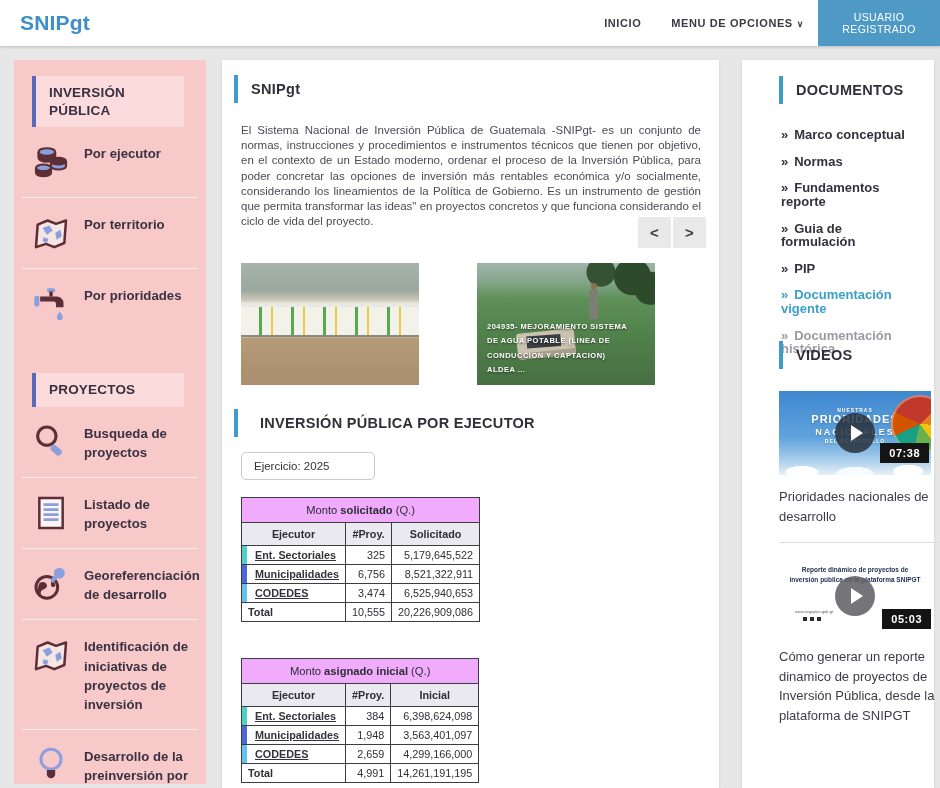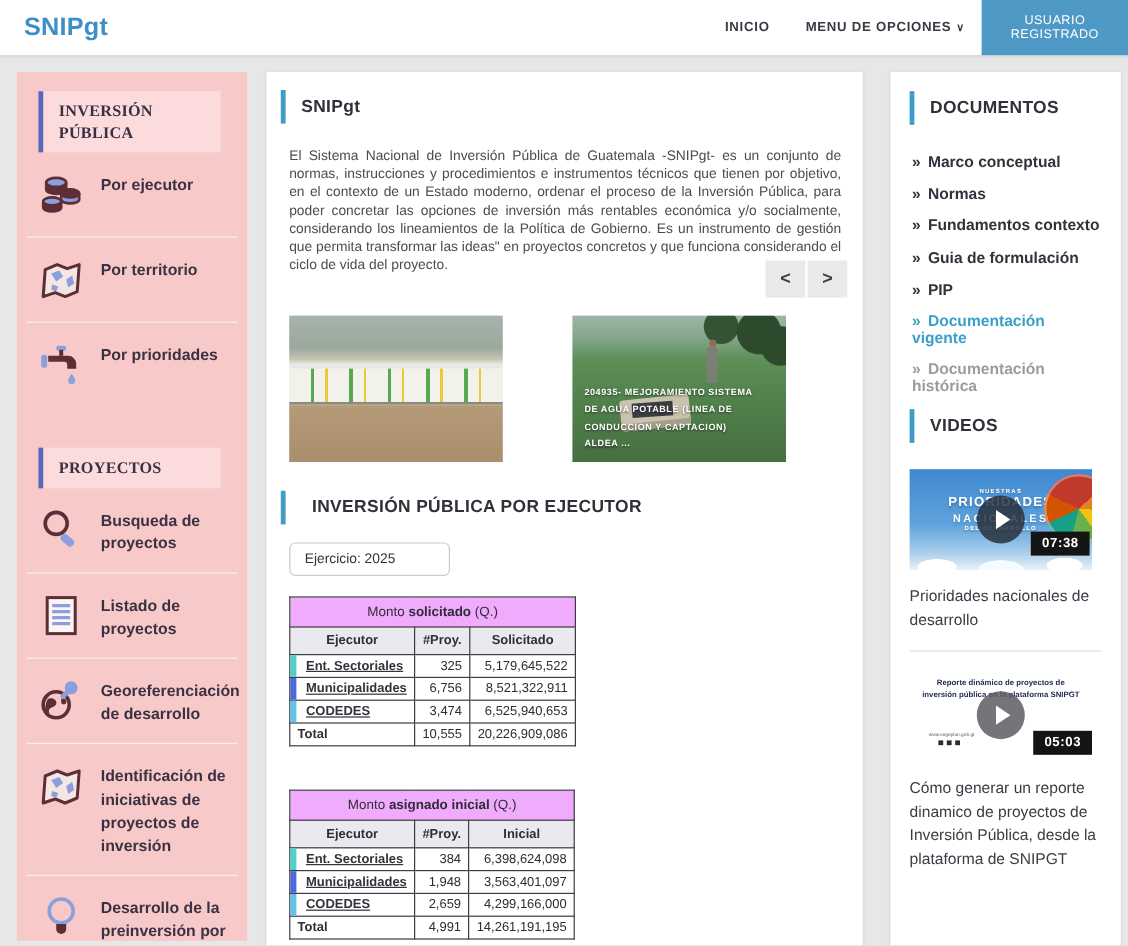--- a/index.html
+++ b/index.html
@@ -13,32 +13,32 @@
     color:#3d8ec9; letter-spacing:.2px; cursor:pointer; }
   .topnav { position:absolute; right:136px; top:0; height:46px; display:flex; align-items:center; gap:30px; }
   .topnav a { font-size:11px; font-weight:bold; color:#3a3a44; letter-spacing:.6px; text-decoration:none; cursor:pointer; }
   .caret { font-size:9px; color:#3a3a44; margin-left:4px; }
   .user-btn { position:absolute; right:0; top:0; width:122px; height:46px; background:#4e99c5; border:none;
     color:#ffffff; font-family:inherit; font-size:10.5px; font-weight:normal; letter-spacing:.4px; cursor:pointer; }
 
   
   .left-side { position:absolute; left:14px; top:60px; width:192px; height:724px; background:#f8c9c9; }
   .side-band { margin:16px 0 0 18px; width:152px; background:#fbdbdb; border-left:4px solid #5968bb;
-    padding:8px 6px 8px 13px; font-size:13.5px; font-weight:bold; color:#393043; line-height:1.3; letter-spacing:.2px;font-family:Liberation Serif, serif; }
+    padding:8px 6px 8px 13px; font-size:13.5px; font-weight:bold; color:#393043; line-height:1.3; letter-spacing:.2px; }
   .band2 { margin-top:34px; }
   .side-item { display:flex; align-items:flex-start; gap:12px; padding:15px 10px 15px 16px; cursor:pointer; }
   .side-item .s-icon { flex:0 0 42px; display:flex; justify-content:center; }
   .side-item .s-label { font-size:13.2px; font-weight:600; color:#3a3142; line-height:1.45; padding-top:2px; }
   .side-div { height:1px; background:rgba(255,255,255,.65); margin:0 8px; }
 
   
   .main-card { position:absolute; left:222px; top:60px; width:497px; height:728px; background:#ffffff;
     box-shadow:0 1px 3px rgba(0,0,0,.10); }
   .right-card { position:absolute; left:742px; top:60px; width:192px; height:728px; background:#ffffff;
-    box-shadow:0 1px 3px rgba(0,0,0,.10); }
+    box-shadow:0 1px 3px rgba(0,0,0,.10);padding-left:21px; }
 
   .sec-title { display:flex; align-items:center; gap:13px; }
   .sec-title .bar { width:4px; height:28px; background:#3f9cc9; }
   .sec-title .t { font-size:14.5px; font-weight:bold; color:#303038; letter-spacing:.3px; }
 
   
   .intro-title { position:absolute; left:12px; top:15px; }
   .intro-body { position:absolute; left:19px; top:63px; width:460px; font-size:11.5px; color:#4b4b55;
     text-align:justify; line-height:15.2px; }
   .car-arrows { position:absolute; top:157px; right:13px; display:flex; gap:2px; }
@@ -348,21 +348,21 @@
 <div class="right-card">
   <div class="right-inner">
     <div class="sec-title">
       <span class="bar"></span>
       <span class="t">DOCUMENTOS</span>
     </div>
 
     <div class="docs-list">
       <a class="doc-link"><span class="mk">»</span><span>Marco conceptual</span></a>
       <a class="doc-link"><span class="mk">»</span><span>Normas</span></a>
-      <a class="doc-link"><span class="mk">»</span><span>Fundamentos contexto</span></a>
+      <a class="doc-link"><span class="mk">»</span><span>Fundamentos reporte</span></a>
       <a class="doc-link"><span class="mk">»</span><span>Guia de formulación</span></a>
       <a class="doc-link"><span class="mk">»</span><span>PIP</span></a>
       <a class="doc-link doc-active"><span class="mk">»</span><span>Documentación vigente</span></a>
       <a class="doc-link doc-muted"><span class="mk">»</span><span>Documentación histórica</span></a>
     </div>
 
     <div class="videos-block">
       <div class="sec-title">
         <span class="bar"></span>
         <span class="t">VIDEOS</span>

